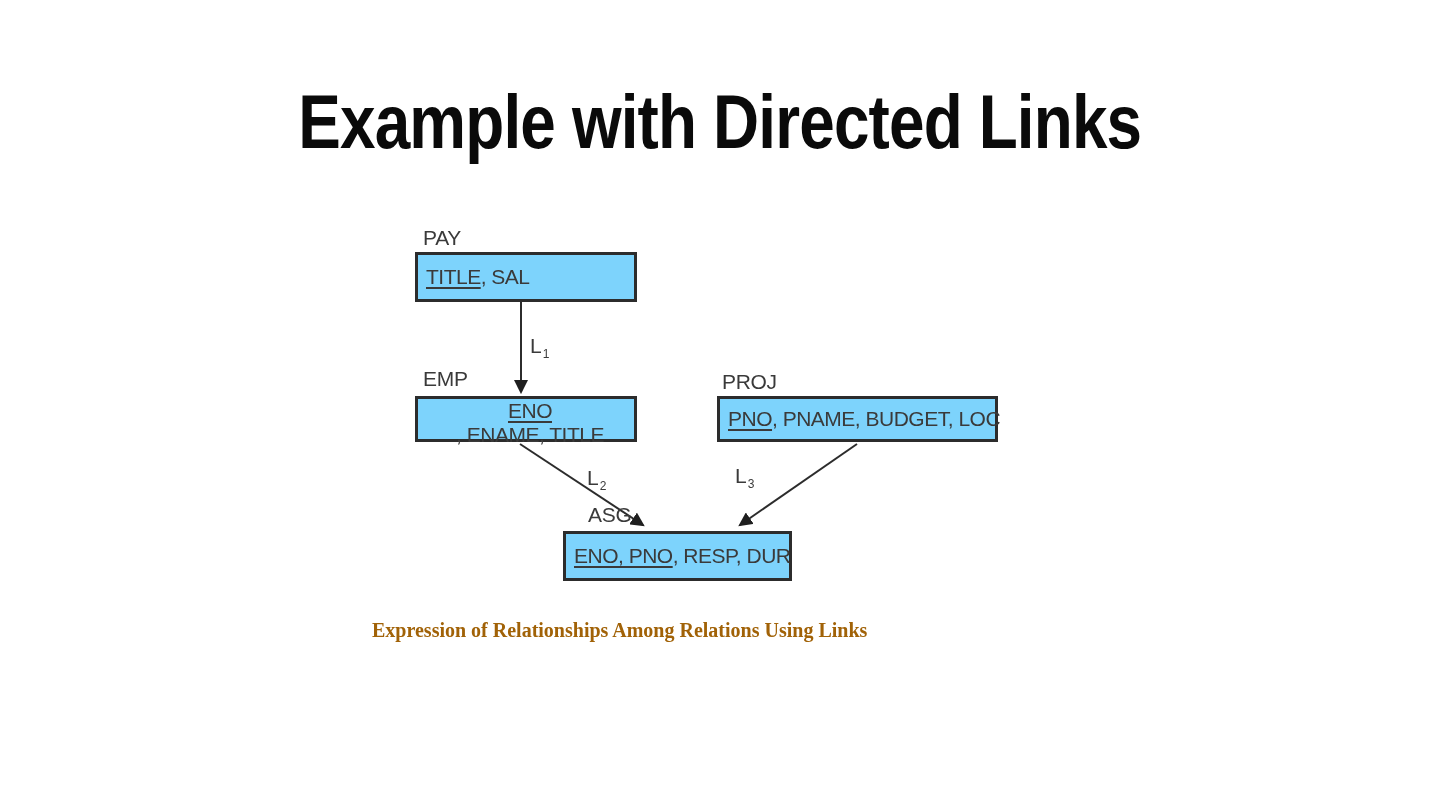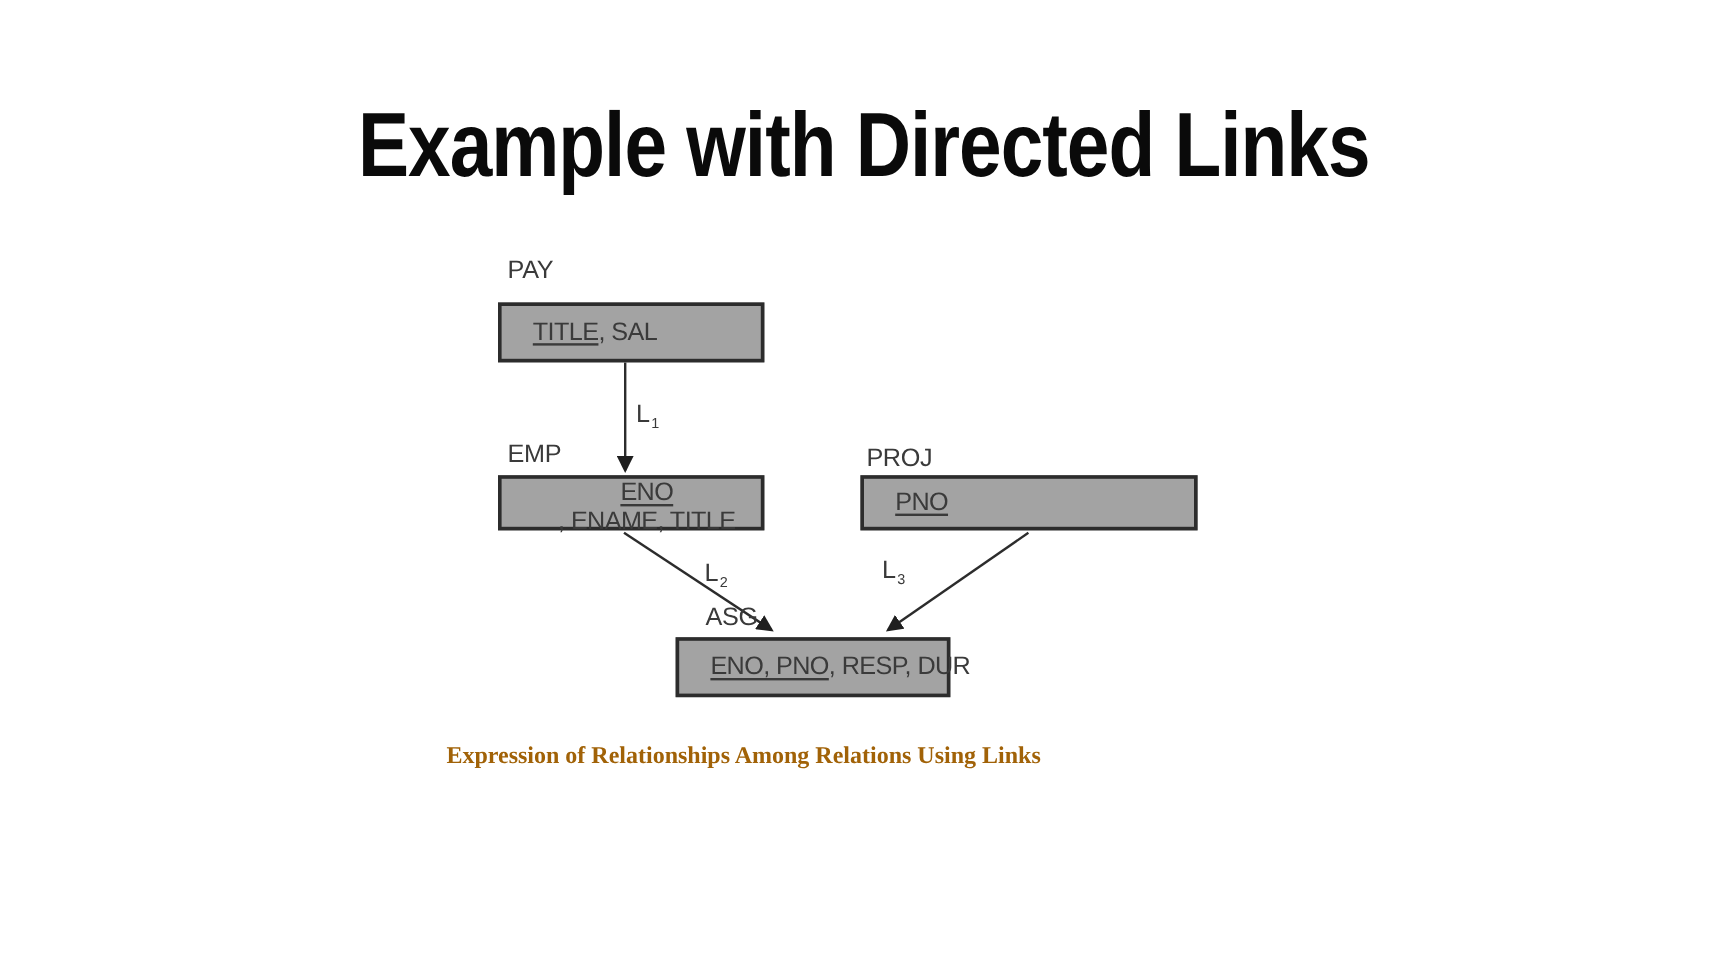--- a/index.html
+++ b/index.html
@@ -51,24 +51,24 @@
     position: absolute;
     font-size: 21px;
     letter-spacing: -0.3px;
     color: #3a3a3a;
     white-space: nowrap;
   }
   .rel-box {
     position: absolute;
     box-sizing: border-box;
     border: 3px solid #2c2c2c;
-    background: #a3a3a3;
+    background: #7dd3fc;
     display: flex;
     align-items: center;
-    padding-left: 26px;
+    padding-left: 8px;
     font-size: 21px;
     letter-spacing: -0.5px;
     color: #3a3a3a;
     white-space: nowrap;
   }
   .rel-box .key {
     text-decoration: underline;
     text-decoration-thickness: 2px;
     text-underline-offset: 3px;
   }
@@ -109,37 +109,38 @@
       <defs>
         <marker id="ah" viewBox="0 0 10 10" refX="8.5" refY="5" markerWidth="7" markerHeight="7" orient="auto-start-reverse">
           <path d="M0,0 L10,5 L0,10 z" fill="#1f1f1f"></path>
         </marker>
       </defs>
       <line x1="521" y1="302" x2="521" y2="392" stroke="#2c2c2c" stroke-width="2" marker-end="url(#ah)"></line>
       <line x1="520" y1="444" x2="643" y2="525" stroke="#2c2c2c" stroke-width="2" marker-end="url(#ah)"></line>
       <line x1="857" y1="444" x2="740" y2="525" stroke="#2c2c2c" stroke-width="2" marker-end="url(#ah)"></line>
     </svg>
 
-    <div class="rel-label" style="left:423px; top:214px;">PAY</div>
+    <div class="rel-label" style="left:423px; top:226px;">PAY</div>
     <div class="rel-box" style="left:415px; top:252px; width:222px; height:50px;">
         <span class="key">TITLE</span>
         <span>, SAL</span>
       </div>
 
     <div class="link-label" style="left:530px; top:334px;"><span>L</span><sub>1</sub></div>
 
     <div class="rel-label" style="left:423px; top:367px;">EMP</div>
     <div class="rel-box" style="left:415px; top:396px; width:222px; height:46px;flex-direction:column;">
         <span class="key">ENO</span>
         <span>, ENAME, TITLE</span>
       </div>
 
     <div class="rel-label" style="left:722px; top:370px;">PROJ</div>
     <div class="rel-box" style="left:717px; top:396px; width:281px; height:46px;">
         <span class="key">PNO</span>
+        <span>, PNAME, BUDGET, LOC</span>
       </div>
 
     <div class="link-label" style="left:587px; top:466px;"><span>L</span><sub>2</sub></div>
     <div class="link-label" style="left:735px; top:464px;"><span>L</span><sub>3</sub></div>
 
     <div class="rel-label" style="left:588px; top:503px;">ASG</div>
     <div class="rel-box" style="left:563px; top:531px; width:229px; height:50px;">
         <span class="key">ENO, PNO</span>
         <span>, RESP, DUR</span>
       </div>

